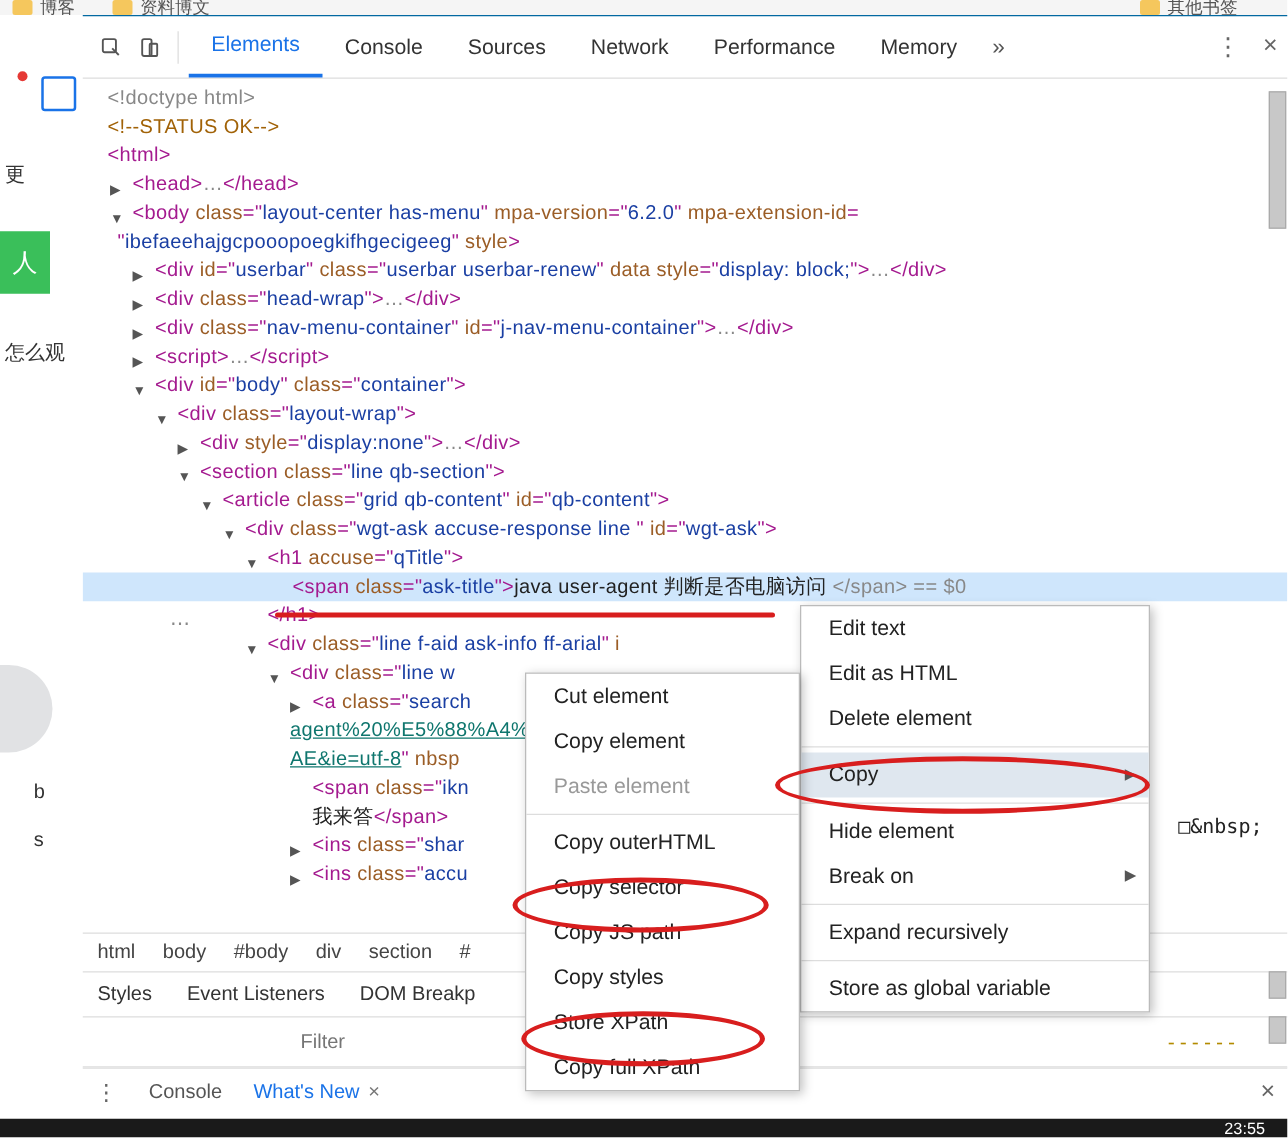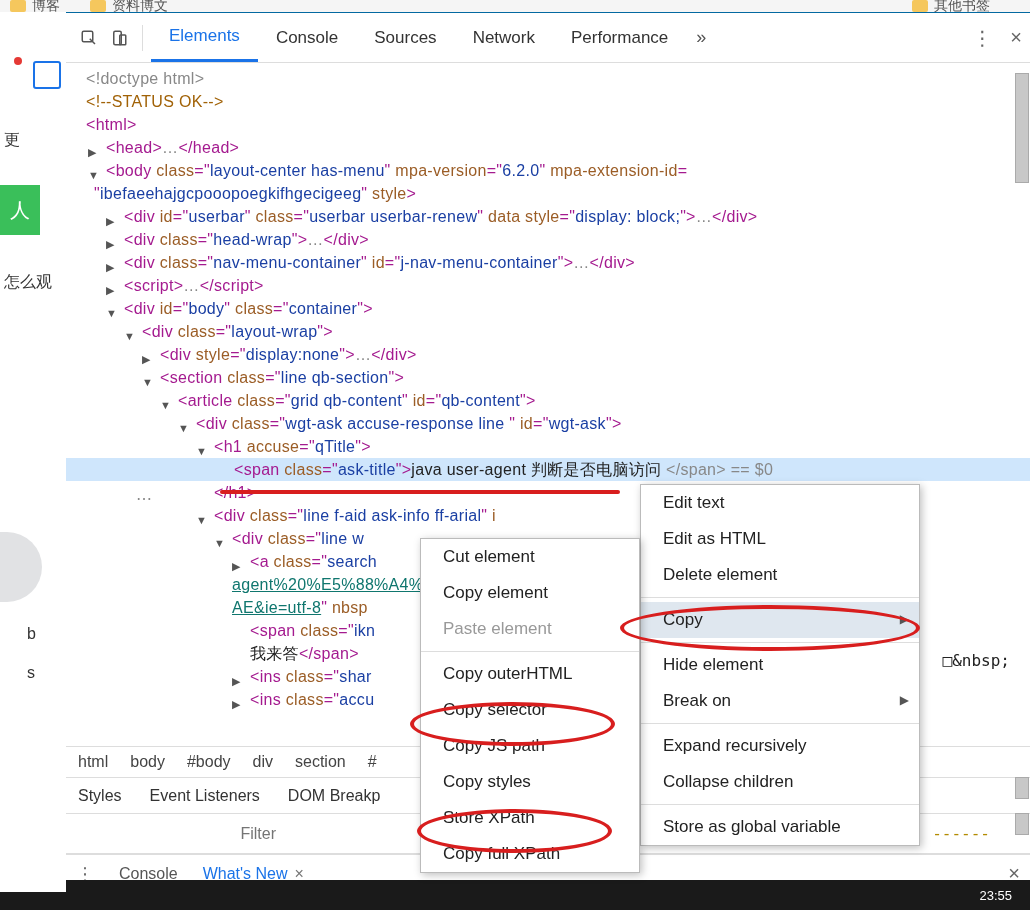--- a/index.html
+++ b/index.html
@@ -80,21 +80,21 @@
 .ann.a1 { left: 620px; top: 605px; width: 300px; height: 46px; }
 .ann.a2 { left: 410px; top: 702px; width: 205px; height: 44px; }
 .ann.a3 { left: 417px; top: 809px; width: 195px; height: 44px; }
 
 .red-ul { position: absolute; left: 220px; top: 490px; width: 400px; height: 4px; background: #d81e1e; border-radius: 2px; z-index: 50; }
 
 .extra-right { position: absolute; right: 20px; top: 638px; font-family: Menlo, Consolas, monospace; font-size: 16px; color: #222; }
 .style-right-dash { position: absolute; right: 40px; font-family: Menlo, Consolas, monospace; font-size: 16px; color: #b38b00; }
 
 
-.taskbar { position: absolute; left: 0; right: 0; bottom: 0; height: 30px; background: #1a1a1a; color: #fff; font-size: 13px; display: flex; align-items: center; justify-content: flex-end; padding: 0 18px; }
+.taskbar { position: absolute; left: 0; right: 0; bottom: 0; height: 15px; background: #1a1a1a; color: #fff; font-size: 13px; display: flex; align-items: center; justify-content: flex-end; padding: 0 18px; }
 .taskbar .clock { }
 .scrollthumb { position: absolute; right: 1px; width: 14px; background: #c8c8c8; border: 1px solid #aaa; }
 </style>
 </head>
 <body>
 
 <div class="bookmarks">
   <div class="folder">
       <span class="folder-icon"></span>
       <span>博客</span>
@@ -144,20 +144,23 @@
         <span>Console</span>
       </div>
     <div class="dt-tab">
         <span>Sources</span>
       </div>
     <div class="dt-tab">
         <span>Network</span>
       </div>
     <div class="dt-tab">
         <span>Performance</span>
+      </div>
+    <div class="dt-tab">
+        <span>Memory</span>
       </div>
     <div class="more">»</div>
     <div class="right">
       <span class="kebab">⋮</span>
       <span class="close-x">×</span>
     </div>
   </div>
 
   <div class="elements-tree">
     <div class="tree-line" style="padding-left:20px"><span class="tok-gray">&lt;!doctype html&gt;</span></div>
@@ -228,21 +231,20 @@
   <div class="menu-item"><span>Edit text</span></div>
   <div class="menu-item"><span>Edit as HTML</span></div>
   <div class="menu-item"><span>Delete element</span></div>
   <div class="menu-sep"></div>
   <div class="menu-item hover"><span>Copy</span><span class="submenu-arrow">▶</span></div>
   <div class="menu-sep"></div>
   <div class="menu-item"><span>Hide element</span></div>
   <div class="menu-item"><span>Break on</span><span class="submenu-arrow">▶</span></div>
   <div class="menu-sep"></div>
   <div class="menu-item"><span>Expand recursively</span></div>
-  <div class="menu-item"><span>Collapse children</span></div>
   <div class="menu-sep"></div>
   <div class="menu-item"><span>Store as global variable</span></div>
 </div>
 
 <div class="menu menu2">
   <div class="menu-item"><span>Cut element</span></div>
   <div class="menu-item"><span>Copy element</span></div>
   <div class="menu-item disabled"><span>Paste element</span></div>
   <div class="menu-sep"></div>
   <div class="menu-item"><span>Copy outerHTML</span></div>

